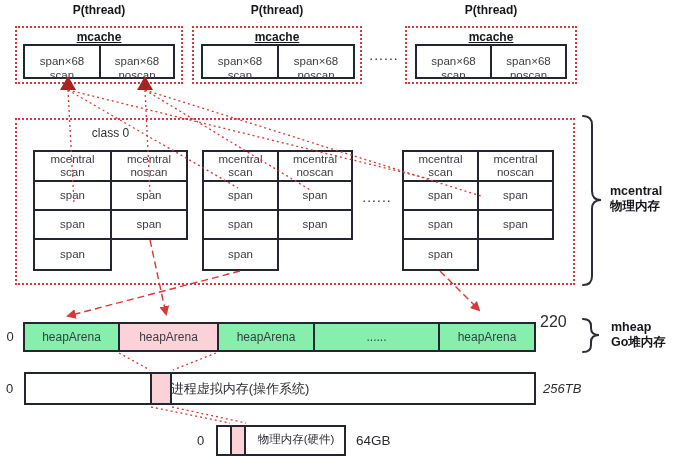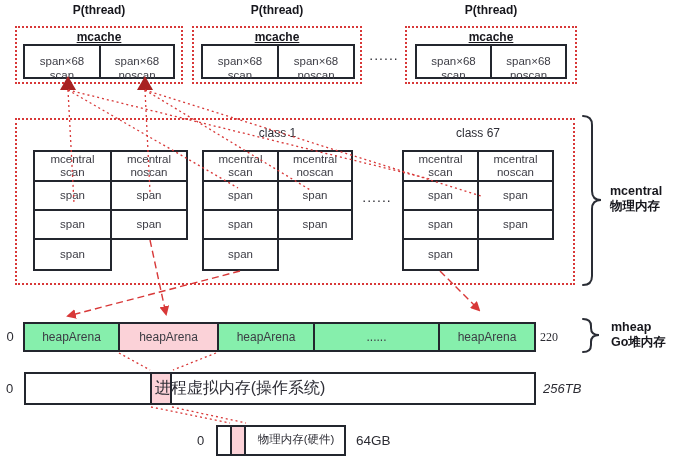--- a/index.html
+++ b/index.html
@@ -81,22 +81,21 @@
     <div class="mc-cell" style="width:77px;">span×68
 scan</div>
     <div class="mc-cell" style="width:77px;">span×68
 noscan</div>
   </div>
 
   <div class="abs ellipsis center" style="left:362px;top:48px;width:44px;">......</div>
 
   <div class="dotted-box" style="left:15px;top:118px;width:560px;height:167px;"></div>
 
-  <div class="cls-label" style="left:202px;top:126px;width:151px;">class 1</div>
-  <div class="cls-label" style="left:402px;top:126px;width:152px;">class 67</div>
+  <div class="cls-label" style="left:33px;top:126px;width:155px;">class 0</div>
 
   <div class="col" style="left:33px;top:150px;width:79px;">
     <div class="ccell hdr">mcentral
 scan</div>
     <div class="ccell row">span</div>
     <div class="ccell row">span</div>
     <div class="ccell rowlast">span</div>
   </div>
   <div class="col" style="left:110px;top:150px;width:78px;">
     <div class="ccell hdr">mcentral
@@ -141,30 +140,30 @@
   </div>
 
   <div class="side-num" style="left:2px;top:329px;width:16px;text-align:center;">0</div>
   <div class="heaprow">
     <div class="hcell" style="width:95px;">heapArena</div>
     <div class="hcell pink" style="width:99px;">heapArena</div>
     <div class="hcell" style="width:96px;">heapArena</div>
     <div class="hcell" style="width:125px;">......</div>
     <div class="hcell" style="width:94px;">heapArena</div>
   </div>
-  <div class="side-num" style="left:540px;top:330px;font-size:12px;font-family:Liberation Serif, serif;">220</div>
+  <div class="side-num" style="left:540px;top:313px;font-size:16px;">220</div>
   <div class="brace-label" style="left:611px;top:320px;">
     <div>mheap</div>
     <div>Go堆内存</div>
   </div>
 
   <div class="side-num" style="left:6px;top:381px;">0</div>
   <div class="membar" style="left:24px;top:372px;width:512px;height:33px;"></div>
   <div class="memseg" style="left:150px;top:374px;width:22px;height:29px;"></div>
-  <div class="memlabel" style="left:24px;top:372px;width:432px;height:33px;font-size:16px;">进程虚拟内存(操作系统)</div>
+  <div class="memlabel" style="left:24px;top:372px;width:432px;height:33px;font-size:13px;">进程虚拟内存(操作系统)</div>
   <div class="side-num" style="left:543px;top:381px;font-style:italic;">256TB</div>
 
   <div class="side-num" style="left:197px;top:433px;">0</div>
   <div class="membar" style="left:216px;top:425px;width:130px;height:31px;"></div>
   <div class="memseg" style="left:230px;top:427px;width:16px;height:27px;"></div>
   <div class="memlabel" style="left:246px;top:425px;width:100px;height:29px;font-size:11.5px;">物理内存(硬件)</div>
   <div class="side-num" style="left:356px;top:433px;font-size:13.5px;">64GB</div>
 
   <svg class="overlay" width="676" height="468" viewBox="0 0 676 468">
     <defs>

